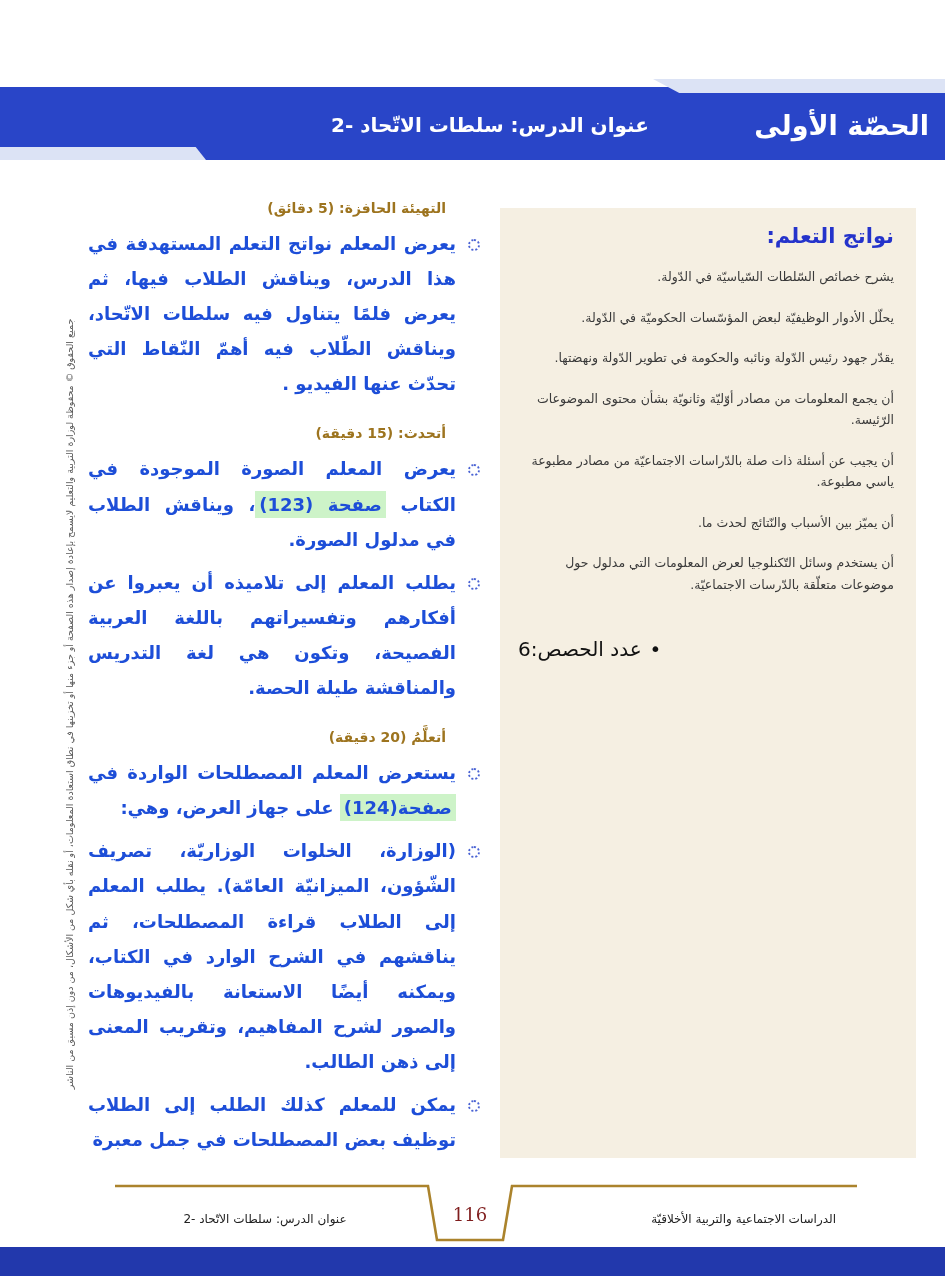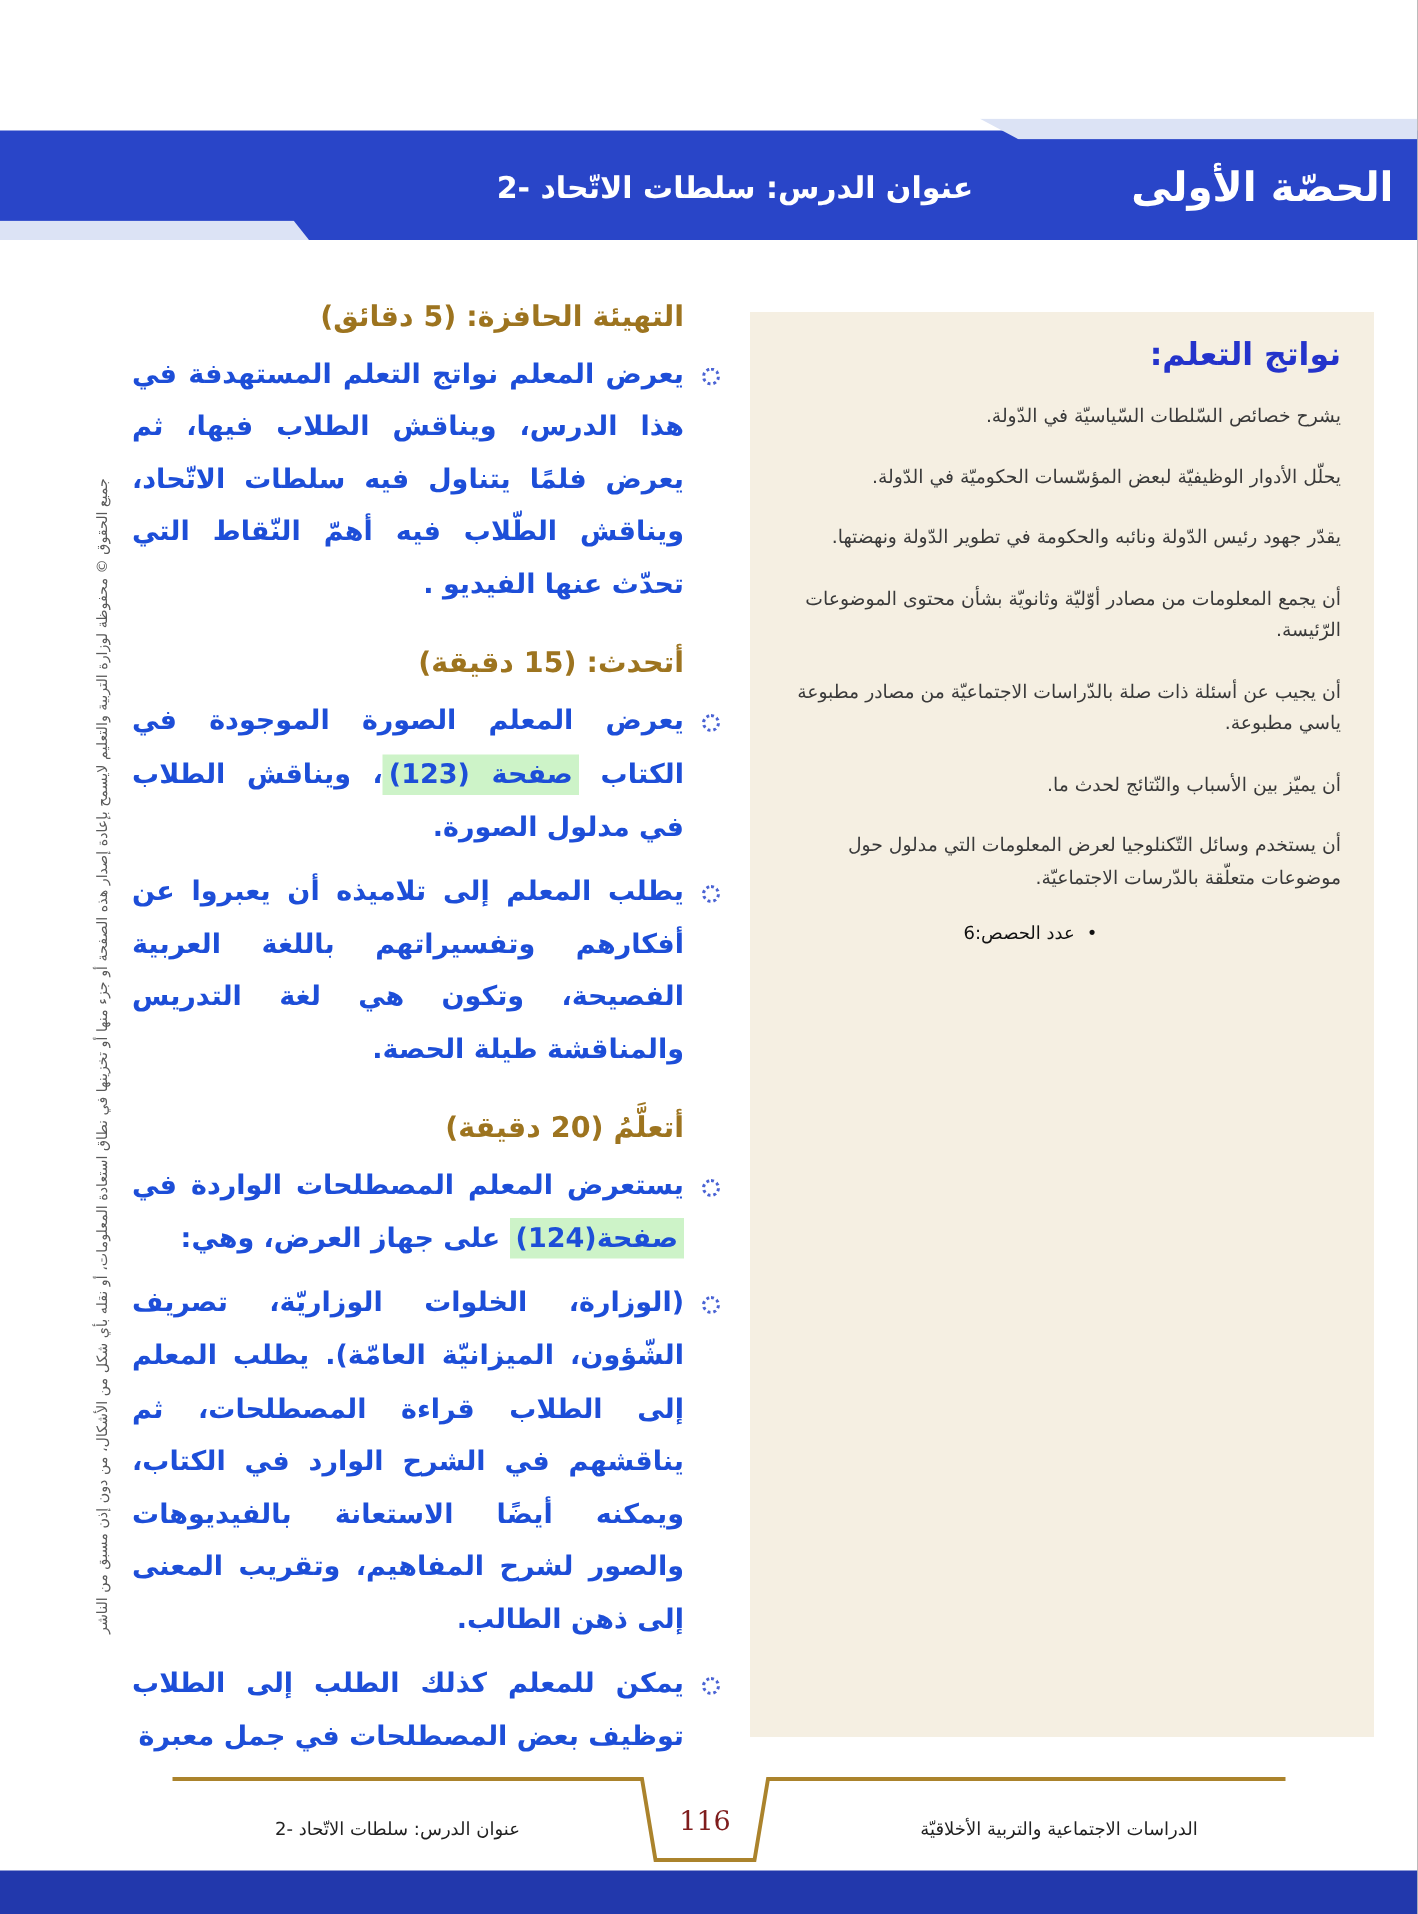--- a/index.html
+++ b/index.html
@@ -36,30 +36,30 @@
   }
   .outcomes h2{
     margin:0 0 18px;color:var(--outcomes_title_blue);
     font-size:21px;font-weight:bold;text-align:right;
   }
   .outcome{
     margin:0 0 19px;font-size:12.5px;line-height:1.72;color:#3a3a3a;
     text-align:right;
   }
   .sessions-line{
-    margin-top:20px;padding-right:38px;font-size:12px;color:#111;
-    text-align:center;
+    margin-top:42px;padding-right:38px;font-size:20px;color:#111;
+    text-align:left;
   }
   .sessions-line .dot{margin-left:8px;}
 
   
   .lesson-main{position:absolute;left:88px;top:196px;width:368px;direction:rtl;}
   .section-heading{
-    margin:24px 0 10px;color:var(--heading_gold);
-    font-size:19px;font-weight:bold;text-align:right;
+    margin:24px 10px 10px;color:var(--heading_gold);
+    font-size:14px;font-weight:bold;text-align:right;
   }
   .section-heading:first-child{margin-top:4px;}
   .bullet-para{
     position:relative;margin:0 0 8px;font-size:18px;font-weight:bold;
     color:#1d4ed8;line-height:1.95;text-align:justify;text-align-last:right;
   }
   .bullet-para::before{
     content:"";position:absolute;right:-24px;top:13px;width:8px;height:8px;
     border:2px dotted var(--bullet_blue);border-radius:50%;
   }
@@ -69,21 +69,21 @@
   .footer-rule{position:absolute;left:85px;top:1183px;}
   .page-num{
     position:absolute;left:430px;top:1204px;width:80px;text-align:center;
     font-family:"DejaVu Serif",serif;font-size:18px;color:#7f1d1d;
   }
   .footer-left{
     position:absolute;left:135px;top:1212px;width:260px;text-align:center;
     font-size:12px;color:#222;direction:rtl;
   }
   .footer-right{
-    position:absolute;left:576px;top:1212px;width:260px;text-align:center;
+    position:absolute;left:576px;top:1212px;width:260px;
     font-size:12px;color:#222;direction:rtl;
   }
   .bottom-bar{position:absolute;left:0;bottom:0;width:945px;height:29px;background:var(--bottom_bar_blue);}
 </style>
 </head>
 <body>
 
 <div class="page">
 
   <div class="copyright">جميع الحقوق © محفوظة لوزارة التربية والتعليم لايسمح بإعادة إصدار هذه الصفحة أو جزء منها أو تخزينها في نطاق استعادة المعلومات، أو نقله بأي شكل من الأشكال، من دون إذن مسبق من الناشر</div>

